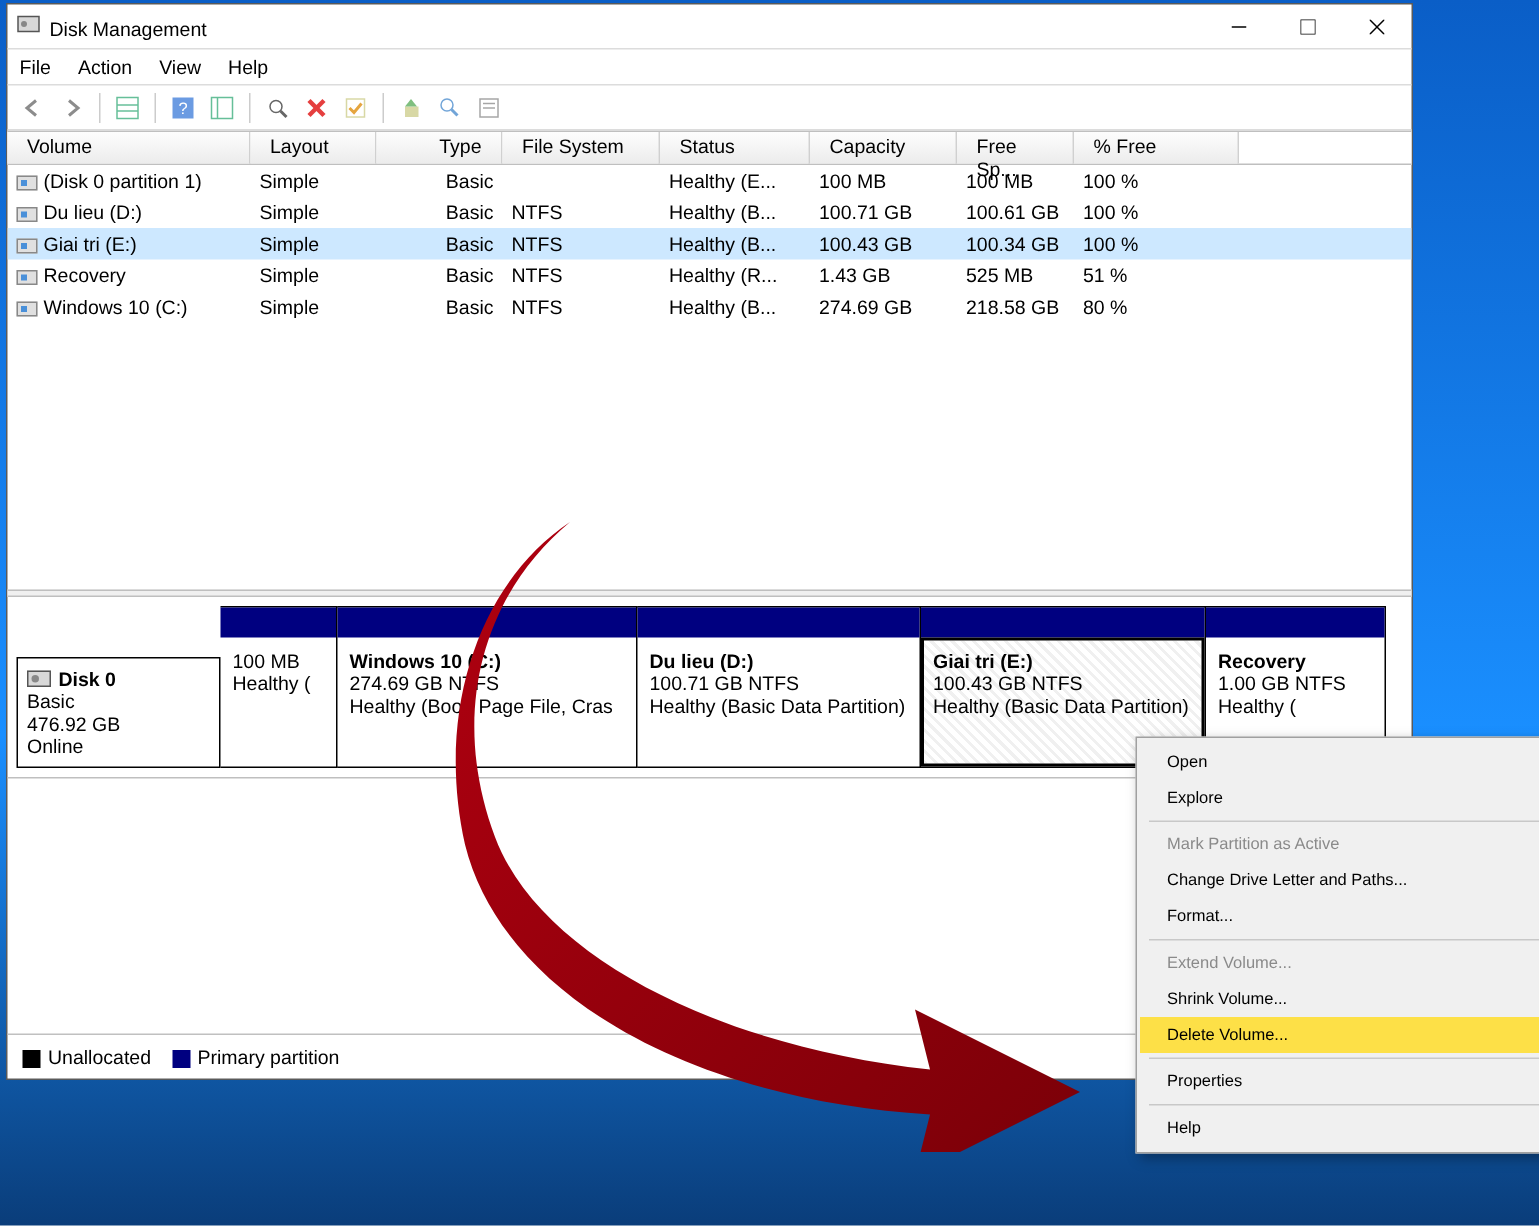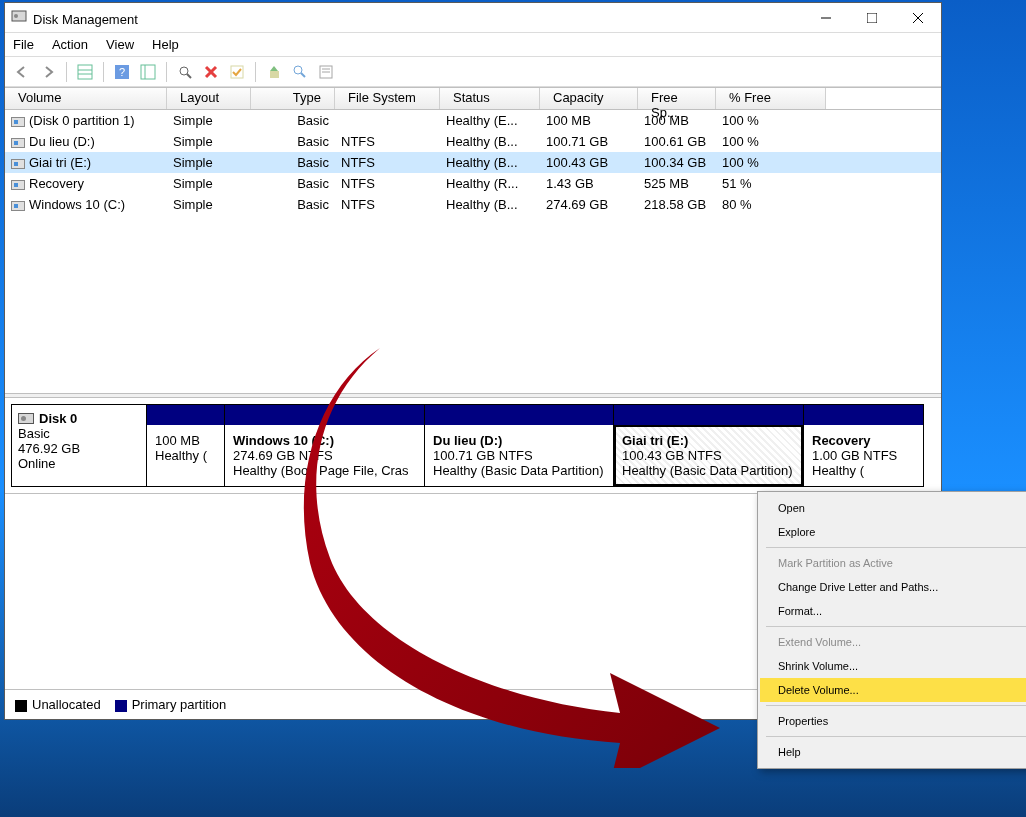--- a/index.html
+++ b/index.html
@@ -21,21 +21,21 @@
 .col-fs { width: 105px; } .col-status { width: 100px; } .col-cap { width: 98px; }
 .col-free { width: 78px; } .col-pct { width: 110px; }
 .list-body { flex: 0 0 283px; overflow: hidden; }
 .row { display: flex; font-size: 13px; height: 21px; align-items: center; }
 .row.sel { background: #cde8ff; }
 .row div { padding: 0 6px; overflow: hidden; white-space: nowrap; }
 .vol-icon { display: inline-block; width: 14px; height: 10px; background: #e0e0e0; border: 1px solid #888; margin-right: 4px; vertical-align: middle; position: relative; }
 .vol-icon::after { content:""; position:absolute; top:2px; left:2px; width:4px; height:4px; background:#4a90d9; }
 .sep { height: 5px; background: #f0f0f0; border-top:1px solid #bfbfbf; border-bottom:1px solid #bfbfbf; cursor: row-resize;}
 .diskpane { display: flex; padding: 6px; gap: 0; border-bottom: 1px solid #bfbfbf;}
-.disk-info { width: 136px; border: 1px solid #000; padding: 6px; font-size: 13px; }
+.disk-info { width: 136px; border: 1px solid #000; padding: 6px; font-size: 13px; margin-top: 34px; }
 .disk-info .dname { font-weight: bold; display:flex; align-items:center; gap:5px;}
 .disk-icon { width:16px; height:11px; background:#d8d8d8; border:1px solid #555; display:inline-block; position:relative;}
 .disk-icon::before{content:"";position:absolute;left:2px;top:2px;width:5px;height:5px;border-radius:50%;background:#888;}
 .partitions { flex: 1; display: flex; }
 .part-wrap { border: 1px solid #000; border-left: none; display:flex; flex-direction:column; }
 .part-top { height: 20px; background: #000080; }
 .part-body { flex:1; padding: 6px; font-size: 13px; overflow:hidden; border:2px solid transparent;}
 .part-body.sel { background: repeating-linear-gradient(45deg, #f0f0f0, #f0f0f0 2px, #fff 2px, #fff 5px); border:2px solid #000;}
 .part-body .pn { font-weight: bold; }
 .legend-area { flex:1; display:flex; flex-direction:column; justify-content:flex-end;}

